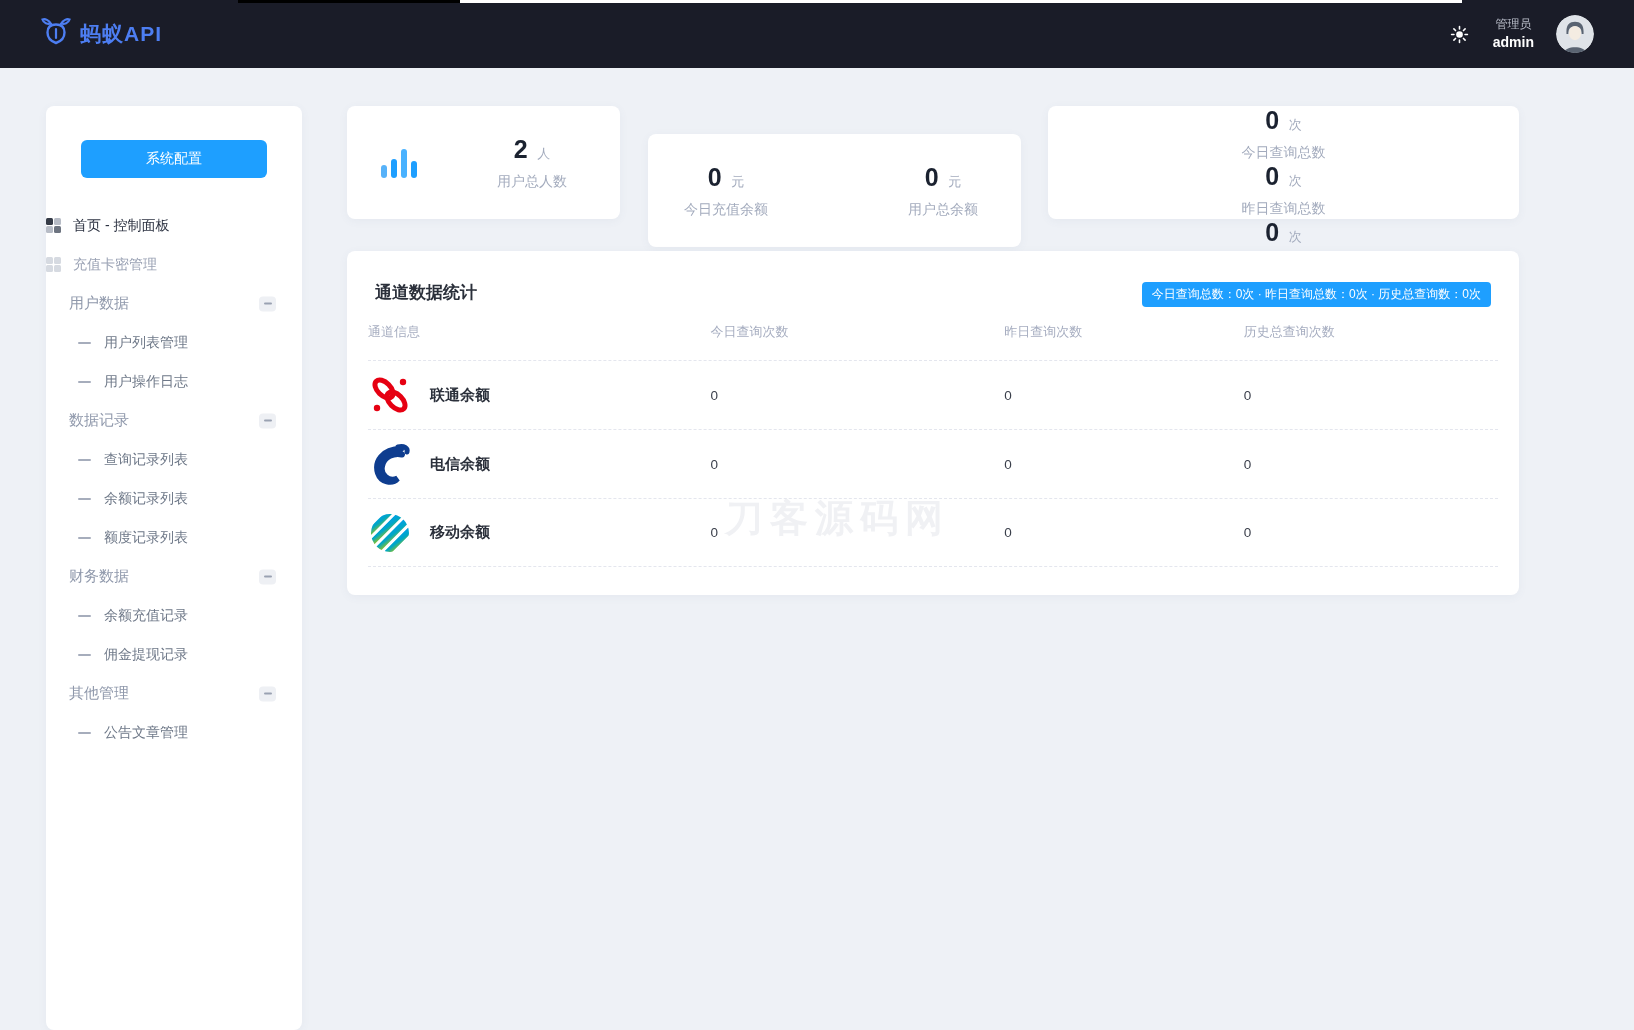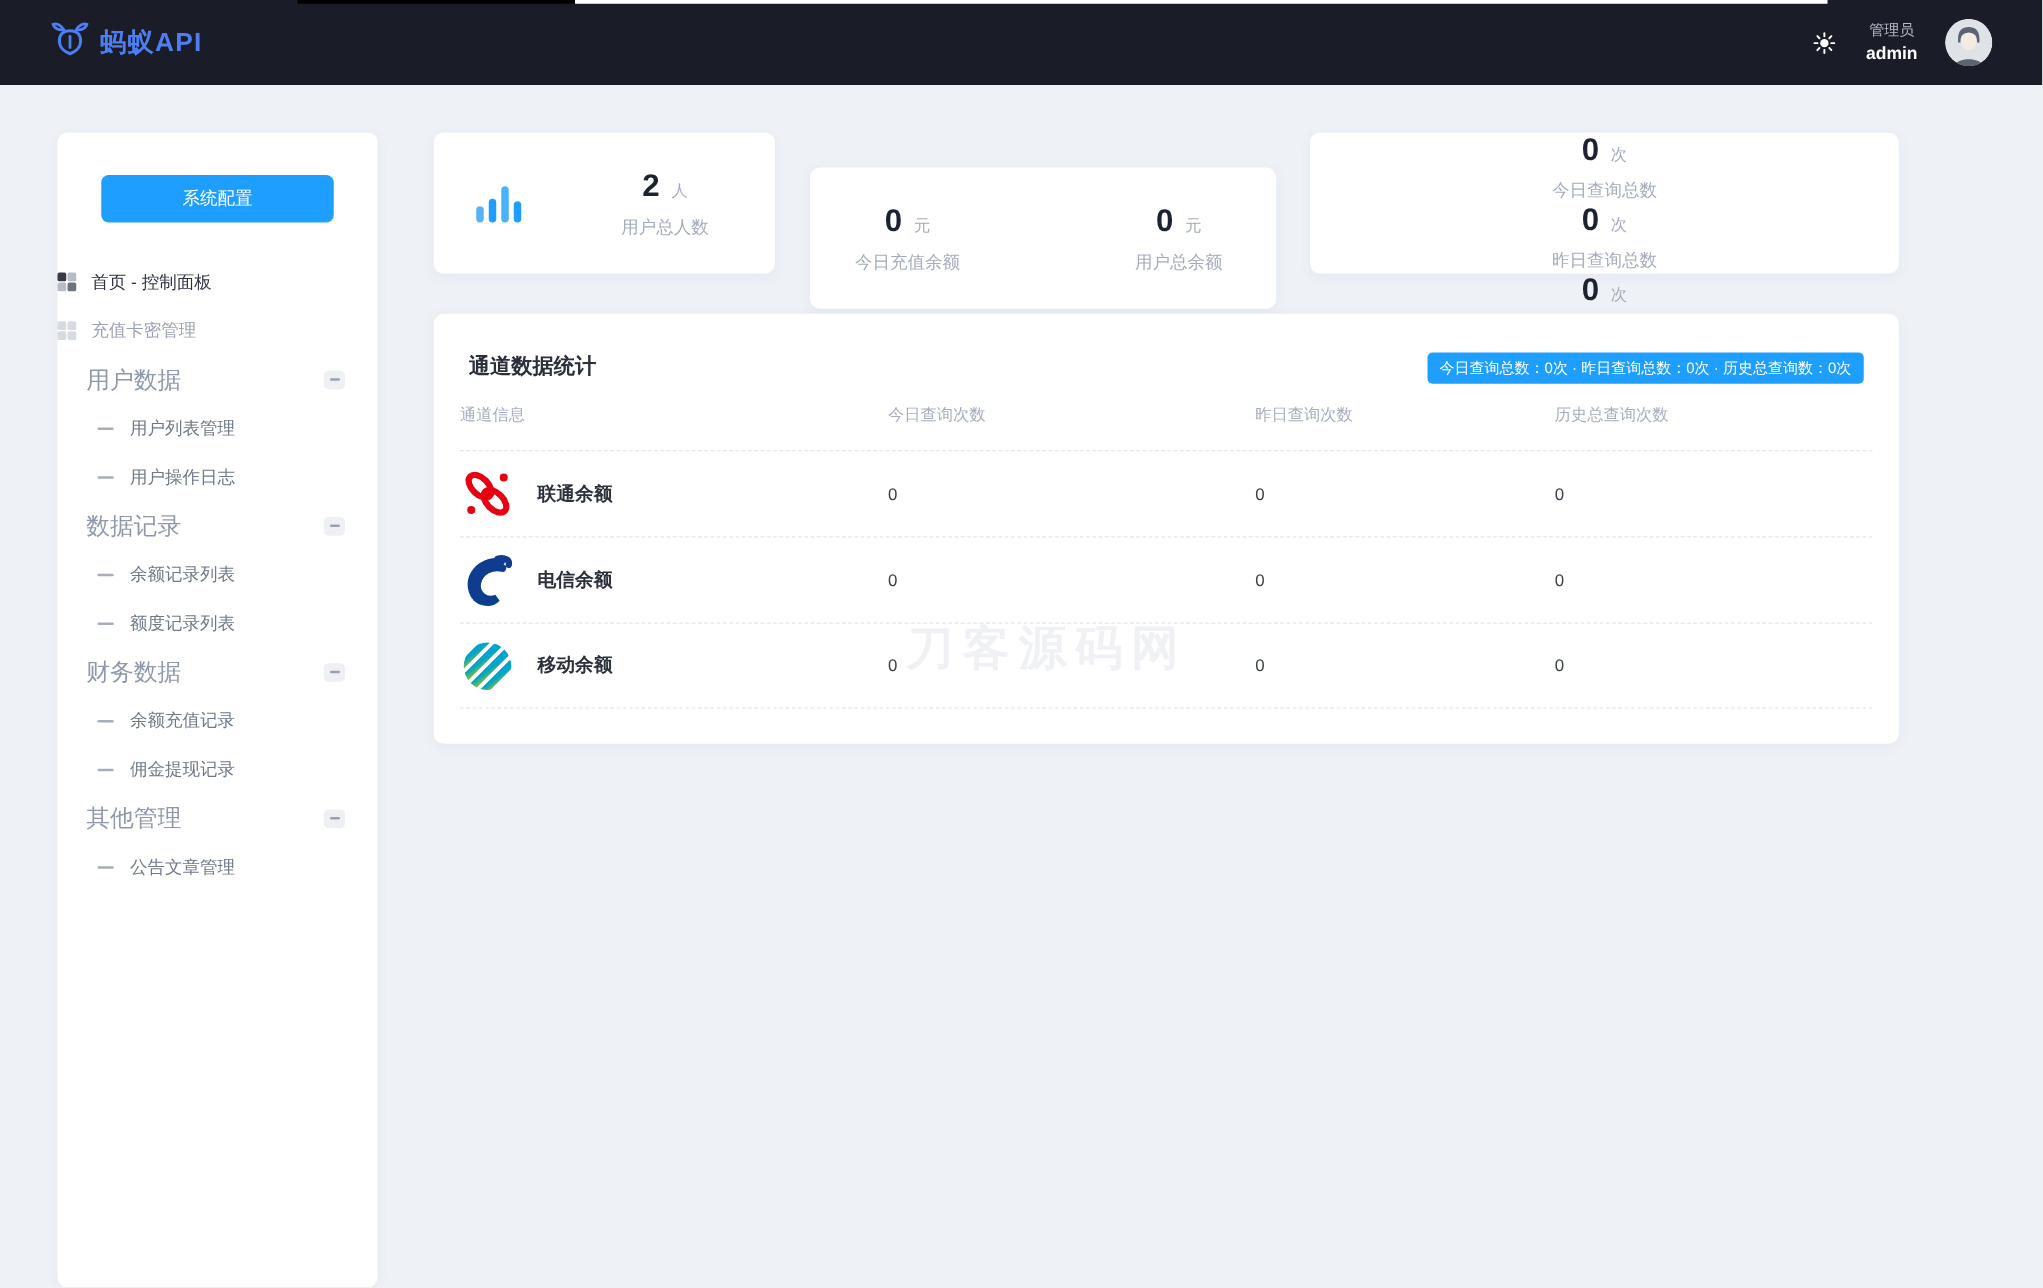--- a/index.html
+++ b/index.html
@@ -29,21 +29,21 @@
   .menu { margin-top:28px; }
   .menu-link { position:relative; display:flex; align-items:center; gap:12px; height:39px; font-size:14px; cursor:pointer; }
   .menu-link.active { color:#2b3140; font-weight:500; }
   .menu-link.muted { color:#9aa2b4; }
   .grid-icon { width:15px; height:15px; display:grid; grid-template-columns:7px 7px; grid-template-rows:7px 7px; gap:1px; }
   .grid-icon span { border-radius:1.5px; }
   .gi-dark span { background:#b7bcc6; }
   .gi-dark span:nth-child(1){ background:#353b47; }
   .gi-dark span:nth-child(4){ background:#6d7480; }
   .gi-light span { background:#d6dae1; }
-  .menu-section { position:relative; display:flex; align-items:center; height:39px; padding-left:23px; font-size:19px; color:#8f98ab; }
+  .menu-section { position:relative; display:flex; align-items:center; height:39px; padding-left:23px; font-size:15px; color:#8f98ab; }
   .collapse-btn { position:absolute; right:26px; top:50%; transform:translateY(-50%); width:17px; height:15px; background:#eef0f4; border:none; border-radius:4px; cursor:pointer; display:flex; align-items:center; justify-content:center; }
   .collapse-btn i { display:block; width:8px; height:2px; background:#9aa2b2; border-radius:1px; }
   .menu-sub { display:flex; align-items:center; gap:13px; height:39px; padding-left:32px; font-size:14px; color:#6e7888; cursor:pointer; }
   .menu-sub .dash { width:13px; height:2px; background:#a6adbc; border-radius:1px; }
 
   
   .card { position:absolute; top:106px; height:113px; background:#fff; border-radius:8px; box-shadow:0 2px 10px rgba(90,100,130,.06); display:flex; align-items:center; z-index:5; }
   .card-users { left:347px; width:273px; padding:0 40px 0 34px; justify-content:space-between; }
   .card-balance { left:648px; width:373px; padding:0 30px; justify-content:space-between;margin-top:28px; }
   .card-queries { left:1048px; width:471px; padding:0 18px; justify-content:space-between;flex-direction:column; }
@@ -157,20 +157,24 @@
       <div class="menu-sub">
         <span class="dash"></span>
         <span>用户操作日志</span>
       </div>
 
       <div class="menu-section">
         <span>数据记录</span>
         <button class="collapse-btn">
             <i></i>
           </button>
+      </div>
+      <div class="menu-sub">
+        <span class="dash"></span>
+        <span>查询记录列表</span>
       </div>
       <div class="menu-sub">
         <span class="dash"></span>
         <span>余额记录列表</span>
       </div>
       <div class="menu-sub">
         <span class="dash"></span>
         <span>额度记录列表</span>
       </div>
 

